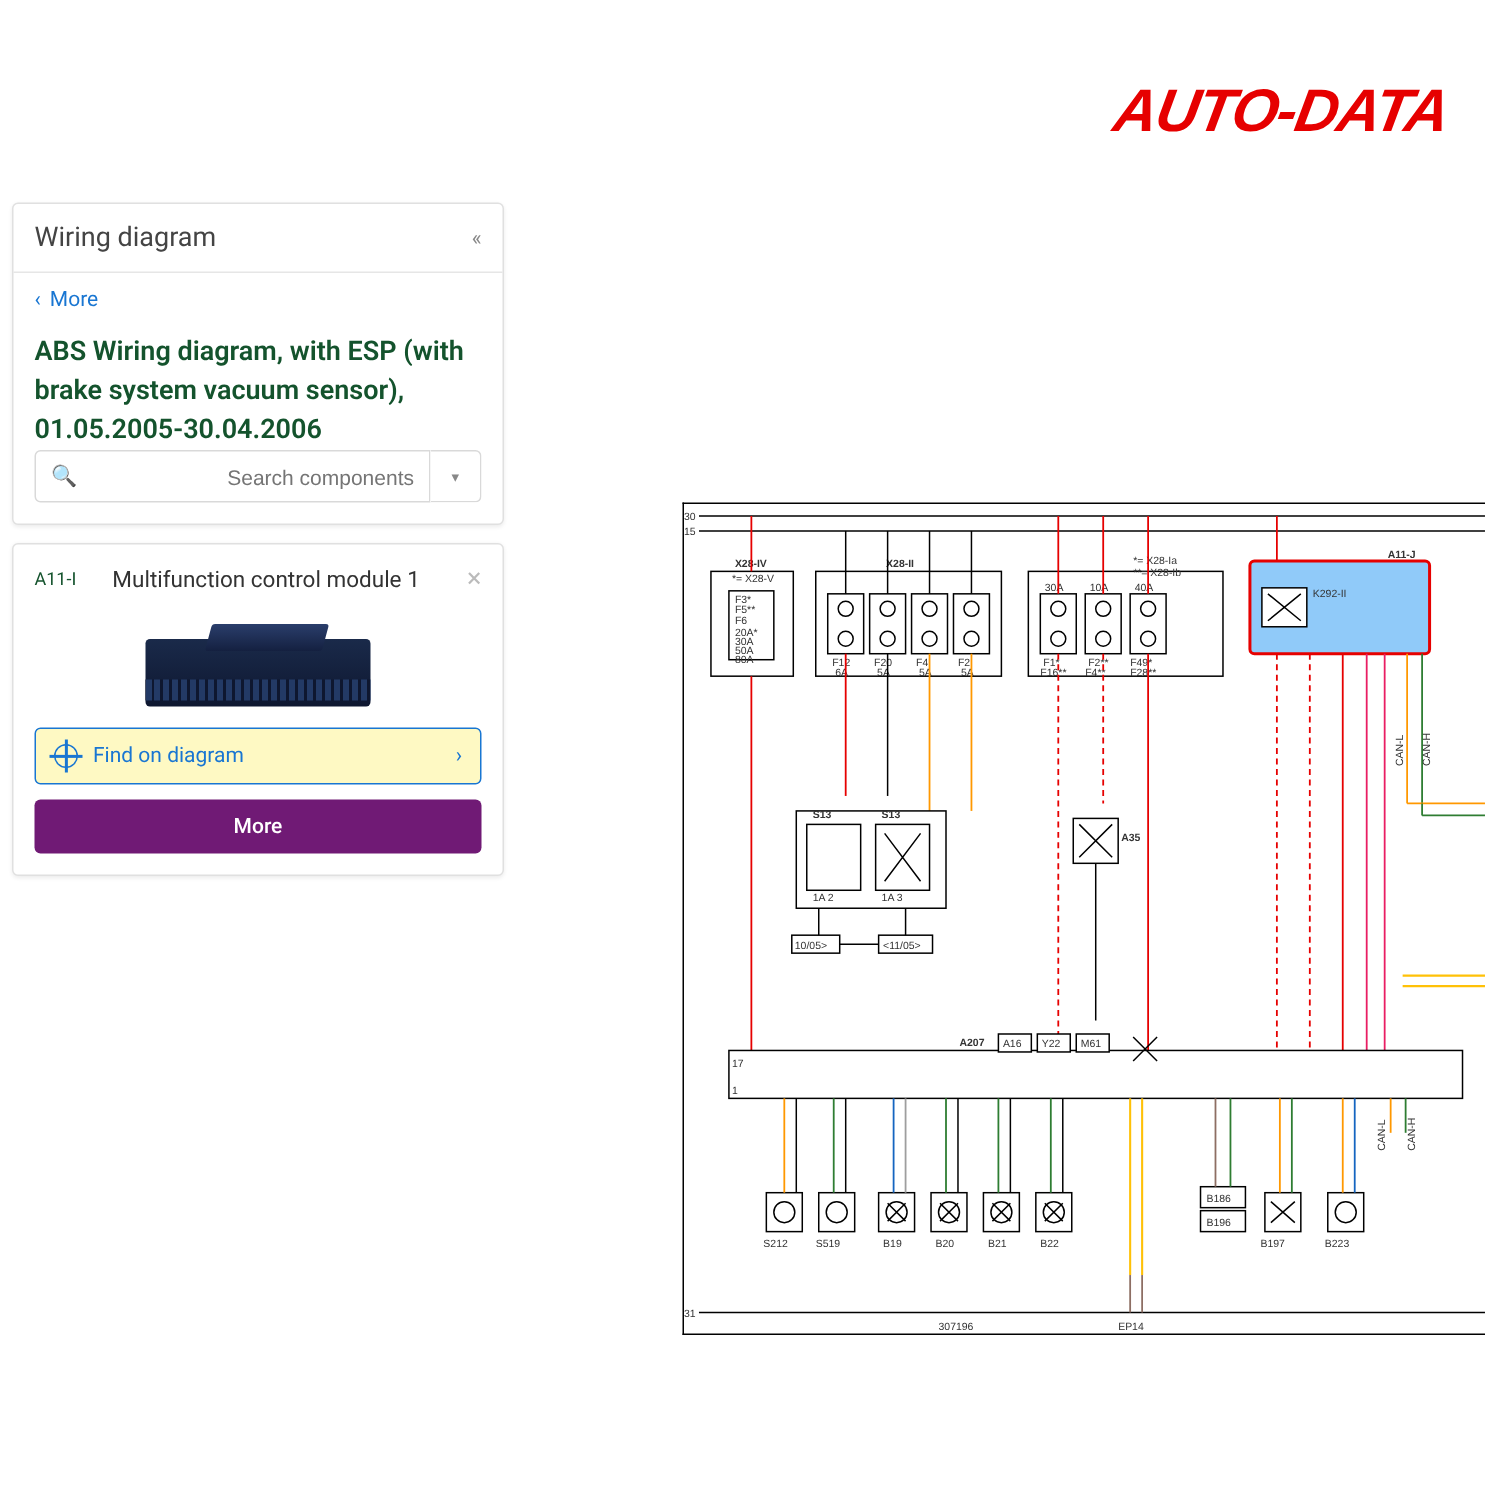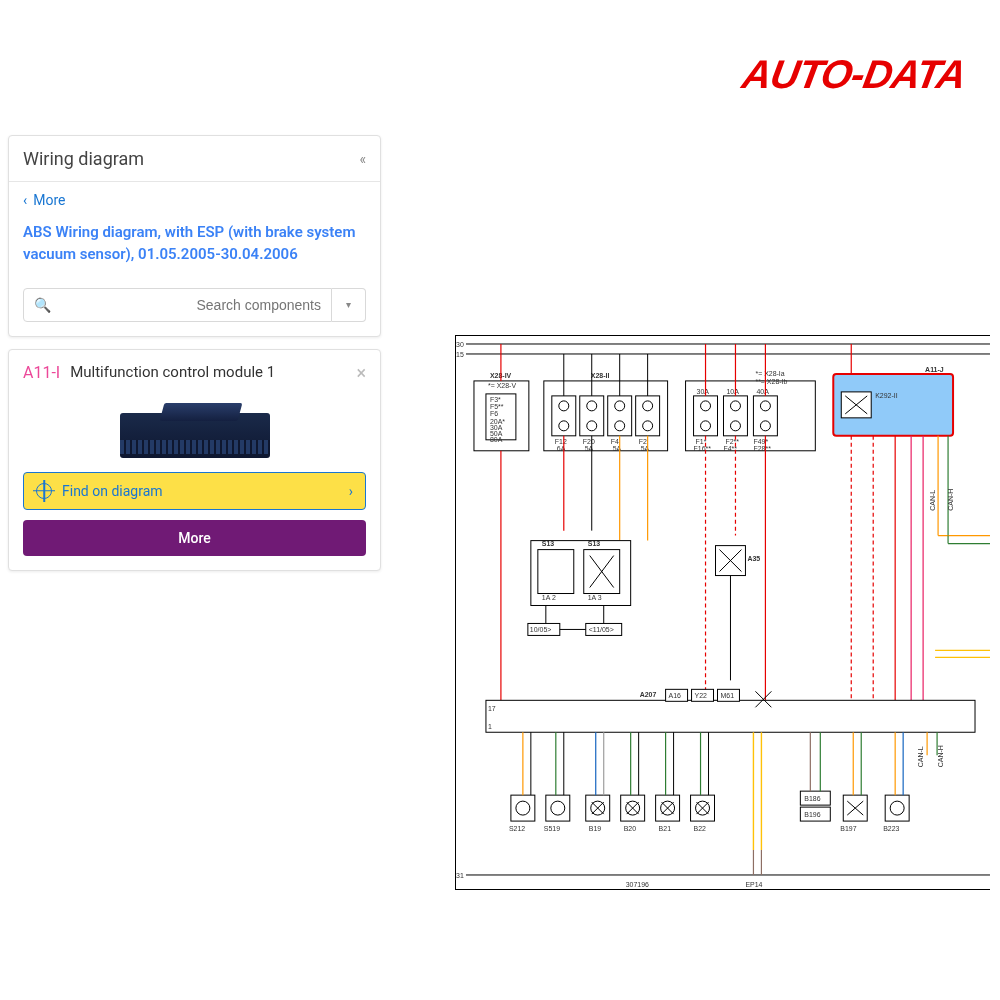--- a/index.html
+++ b/index.html
@@ -1,44 +1,44 @@
 <!DOCTYPE html>
 <html><head>
 <meta charset="utf-8">
 <style>
   * { box-sizing: border-box; margin: 0; padding: 0; }
   body { font-family: -apple-system, BlinkMacSystemFont, "Segoe UI", Roboto, Arial, sans-serif; background: #fff; width: 1000px; height: 1000px; position: relative; overflow: hidden; }
   .logo { position: absolute; top: 52px; right: 35px; font-family: "Arial Black", Arial, sans-serif; font-size: 40px; font-weight: 900; font-style: italic; color: #e60000; letter-spacing: -1px; transform: skewX(-10deg); }
-  .sidebar { position: absolute; top: 135px; left: 8px; width: 373px; display: flex; flex-direction: column; gap: 12px; }
+  .sidebar { position: absolute; top: 135px; left: 8px; width: 328px; display: flex; flex-direction: column; gap: 12px; }
   .panel { background: #fff; border: 1px solid #e0e0e0; border-radius: 4px; box-shadow: 0 1px 3px rgba(0,0,0,0.08); }
   .panel-header { display: flex; align-items: center; justify-content: space-between; padding: 12px 14px; border-bottom: 1px solid #e6e6e6; }
   .panel-title { font-size: 18px; color: #444; font-weight: 400; }
   .collapse-icon { color: #888; font-size: 14px; cursor: pointer; }
   .panel-body { padding: 10px 14px 14px; }
   .back-link { display: flex; align-items: center; gap: 6px; color: #1976d2; font-size: 14px; margin-bottom: 14px; cursor: pointer; }
   .back-link .chev { font-size: 14px; }
-  .desc { font-size: 15px; font-weight: 600; color: #3b82f6; line-height: 1.45; margin-bottom: 22px; }
+  .desc { font-size: 18px; font-weight: 600; color: #14532d; line-height: 1.45; margin-bottom: 0; }
   .search-row { display: flex; gap: 0; }
   .search-input-wrap { flex: 1; display: flex; align-items: center; gap: 8px; border: 1px solid #d9d9d9; border-radius: 4px 0 0 4px; padding: 8px 10px; background: #fff; }
   .search-icon { color: #999; font-size: 14px; }
   .search-input { border: none; outline: none; font-size: 14px; color: #0369a1; flex: 1; text-align: right; }
   .search-dd { width: 34px; border: 1px solid #d9d9d9; border-left: none; border-radius: 0 4px 4px 0; display: flex; align-items: center; justify-content: center; cursor: pointer; background: #fff; }
   .search-dd .tri { color: #888; font-size: 10px; }
   .comp-head { display: flex; align-items: center; padding: 12px 14px; }
-  .comp-code { color: #ec4899; font-size: 16px; margin-right: 10px; }
+  .comp-code { color: #14532d; font-size: 12px; margin-right: 24px; }
   .comp-name { font-size: 15px; font-weight: 400; color: #333; flex: 1; }
   .close-x { color: #bbb; font-size: 18px; cursor: pointer; }
   .comp-img { display: flex; justify-content: center; padding: 8px 0 14px; }
   .module-graphic { width: 150px; height: 55px; position: relative; }
   .module-graphic .body { position: absolute; inset: 10px 0 0 0; background: linear-gradient(180deg,#1a2a4a,#0e1730); border-radius: 3px; }
   .module-graphic .body::after { content: ""; position: absolute; left: 0; right: 0; bottom: 4px; height: 14px; background: repeating-linear-gradient(90deg,#233a66 0 4px,#0e1730 4px 6px); }
   .module-graphic .lid { position: absolute; top: 0; left: 42px; width: 78px; height: 18px; background: linear-gradient(180deg,#2a3e6b,#142040); transform: skewX(-15deg); border-radius: 2px; }
   .btn-row { padding: 0 14px 14px; display: flex; flex-direction: column; gap: 10px; }
   .btn { display: flex; align-items: center; padding: 10px 12px; border-radius: 4px; font-size: 14px; cursor: pointer; }
-  .btn-outline { border: 1.5px solid #1976d2; color: #1976d2; background: #fde047; justify-content: space-between; }
+  .btn-outline { border: 1.5px solid #1976d2; color: #1976d2; background: #fef9c3; justify-content: space-between; }
   .btn-outline .lead { display: flex; align-items: center; gap: 10px; }
   .btn-outline .target { width: 16px; height: 16px; border: 1.5px solid #1976d2; border-radius: 50%; position: relative; }
   .btn-outline .target::before, .btn-outline .target::after { content: ""; position: absolute; background: #1976d2; }
   .btn-outline .target::before { left: 50%; top: -4px; bottom: -4px; width: 1.5px; transform: translateX(-50%); }
   .btn-outline .target::after { top: 50%; left: -4px; right: -4px; height: 1.5px; transform: translateY(-50%); }
   .btn-primary { background: #701a75; color: #fff; justify-content: center; font-weight: 500; border: none; }
   .diagram { position: absolute; top: 335px; left: 455px; width: 535px; height: 555px; border-left: 1px solid #000; border-top: 1px solid #000; border-bottom: 1px solid #000; }
   .diagram svg { position: absolute; inset: 0; }
   .tiny { font-size: 7px; fill: #333; font-family: Arial, sans-serif; }
   .tinyb { font-size: 7px; fill: #333; font-family: Arial, sans-serif; font-weight: bold; }

